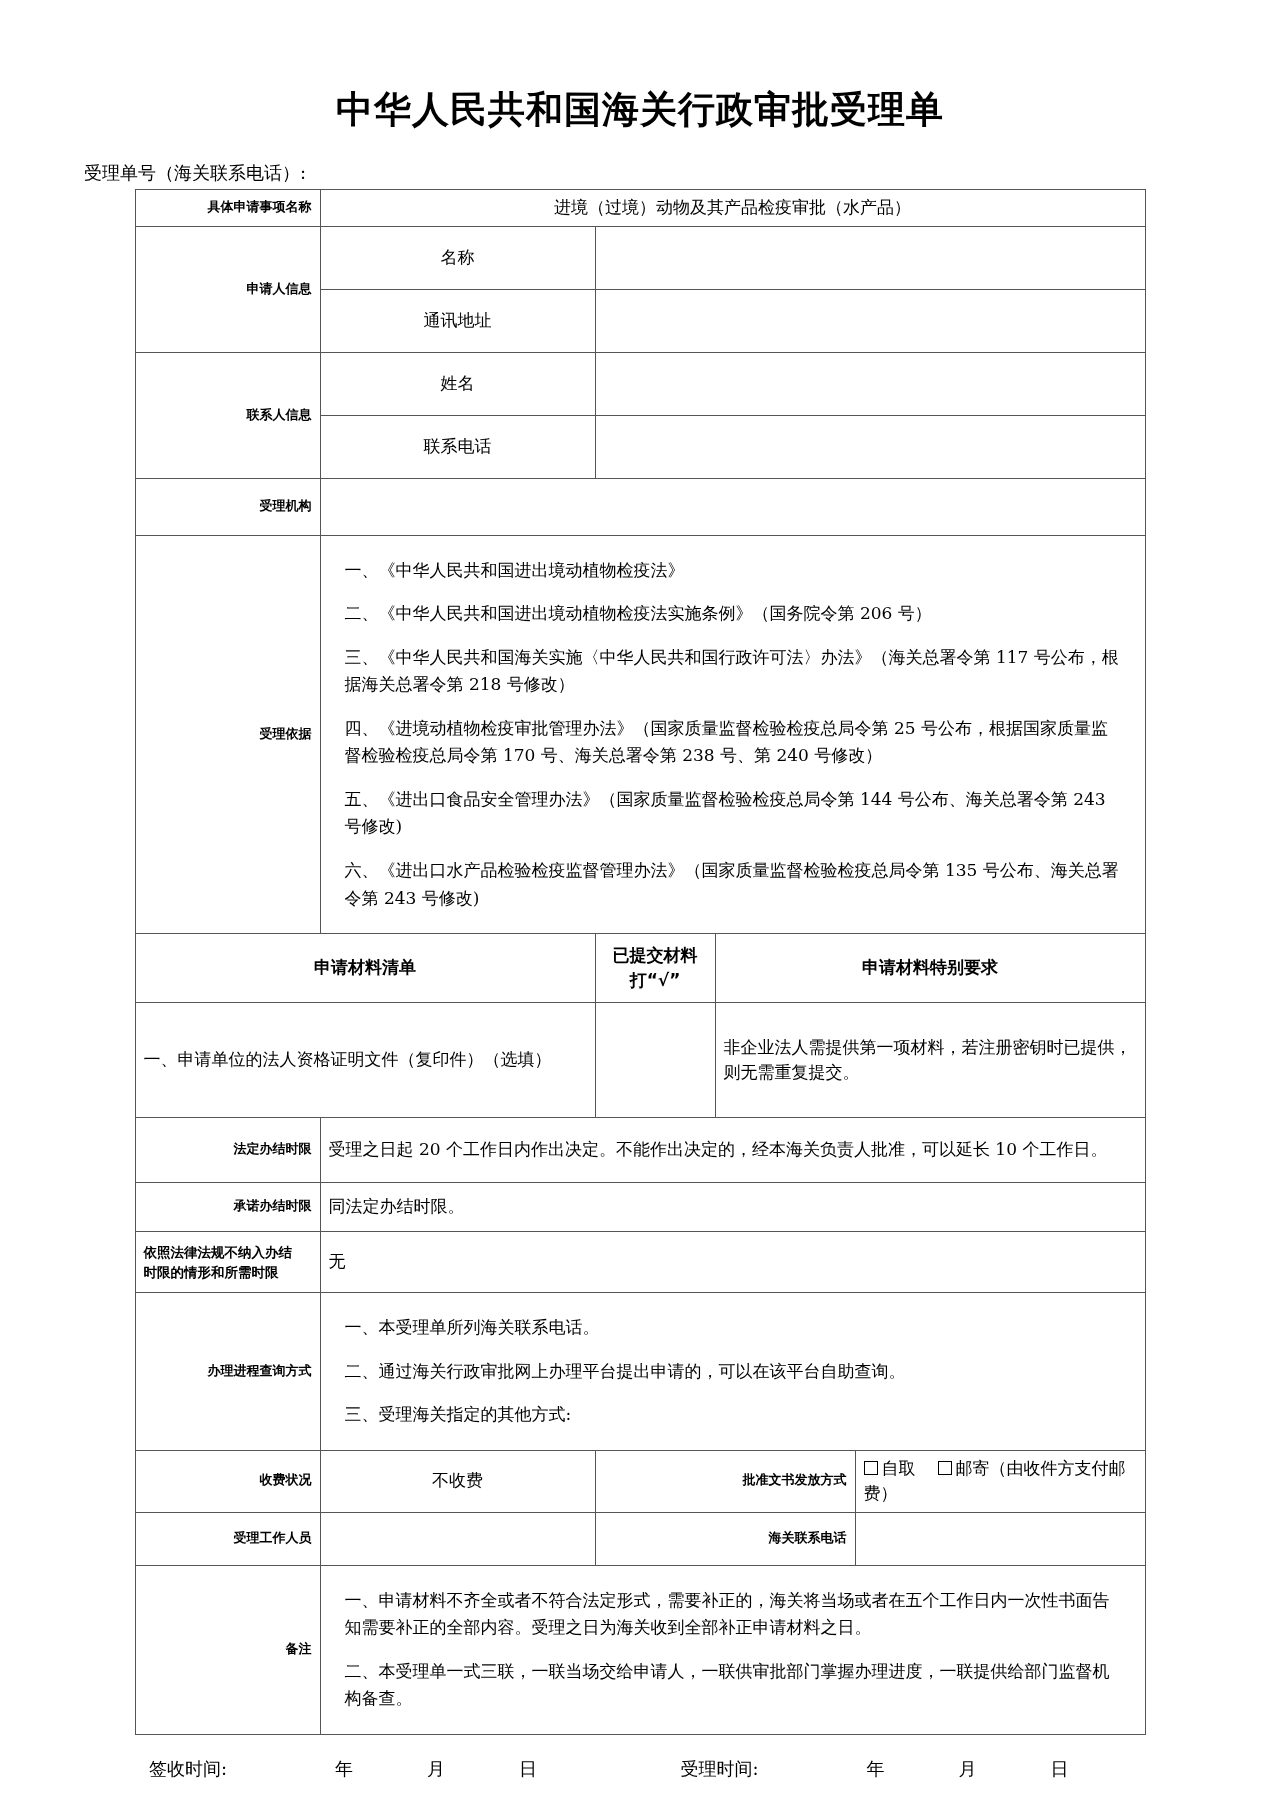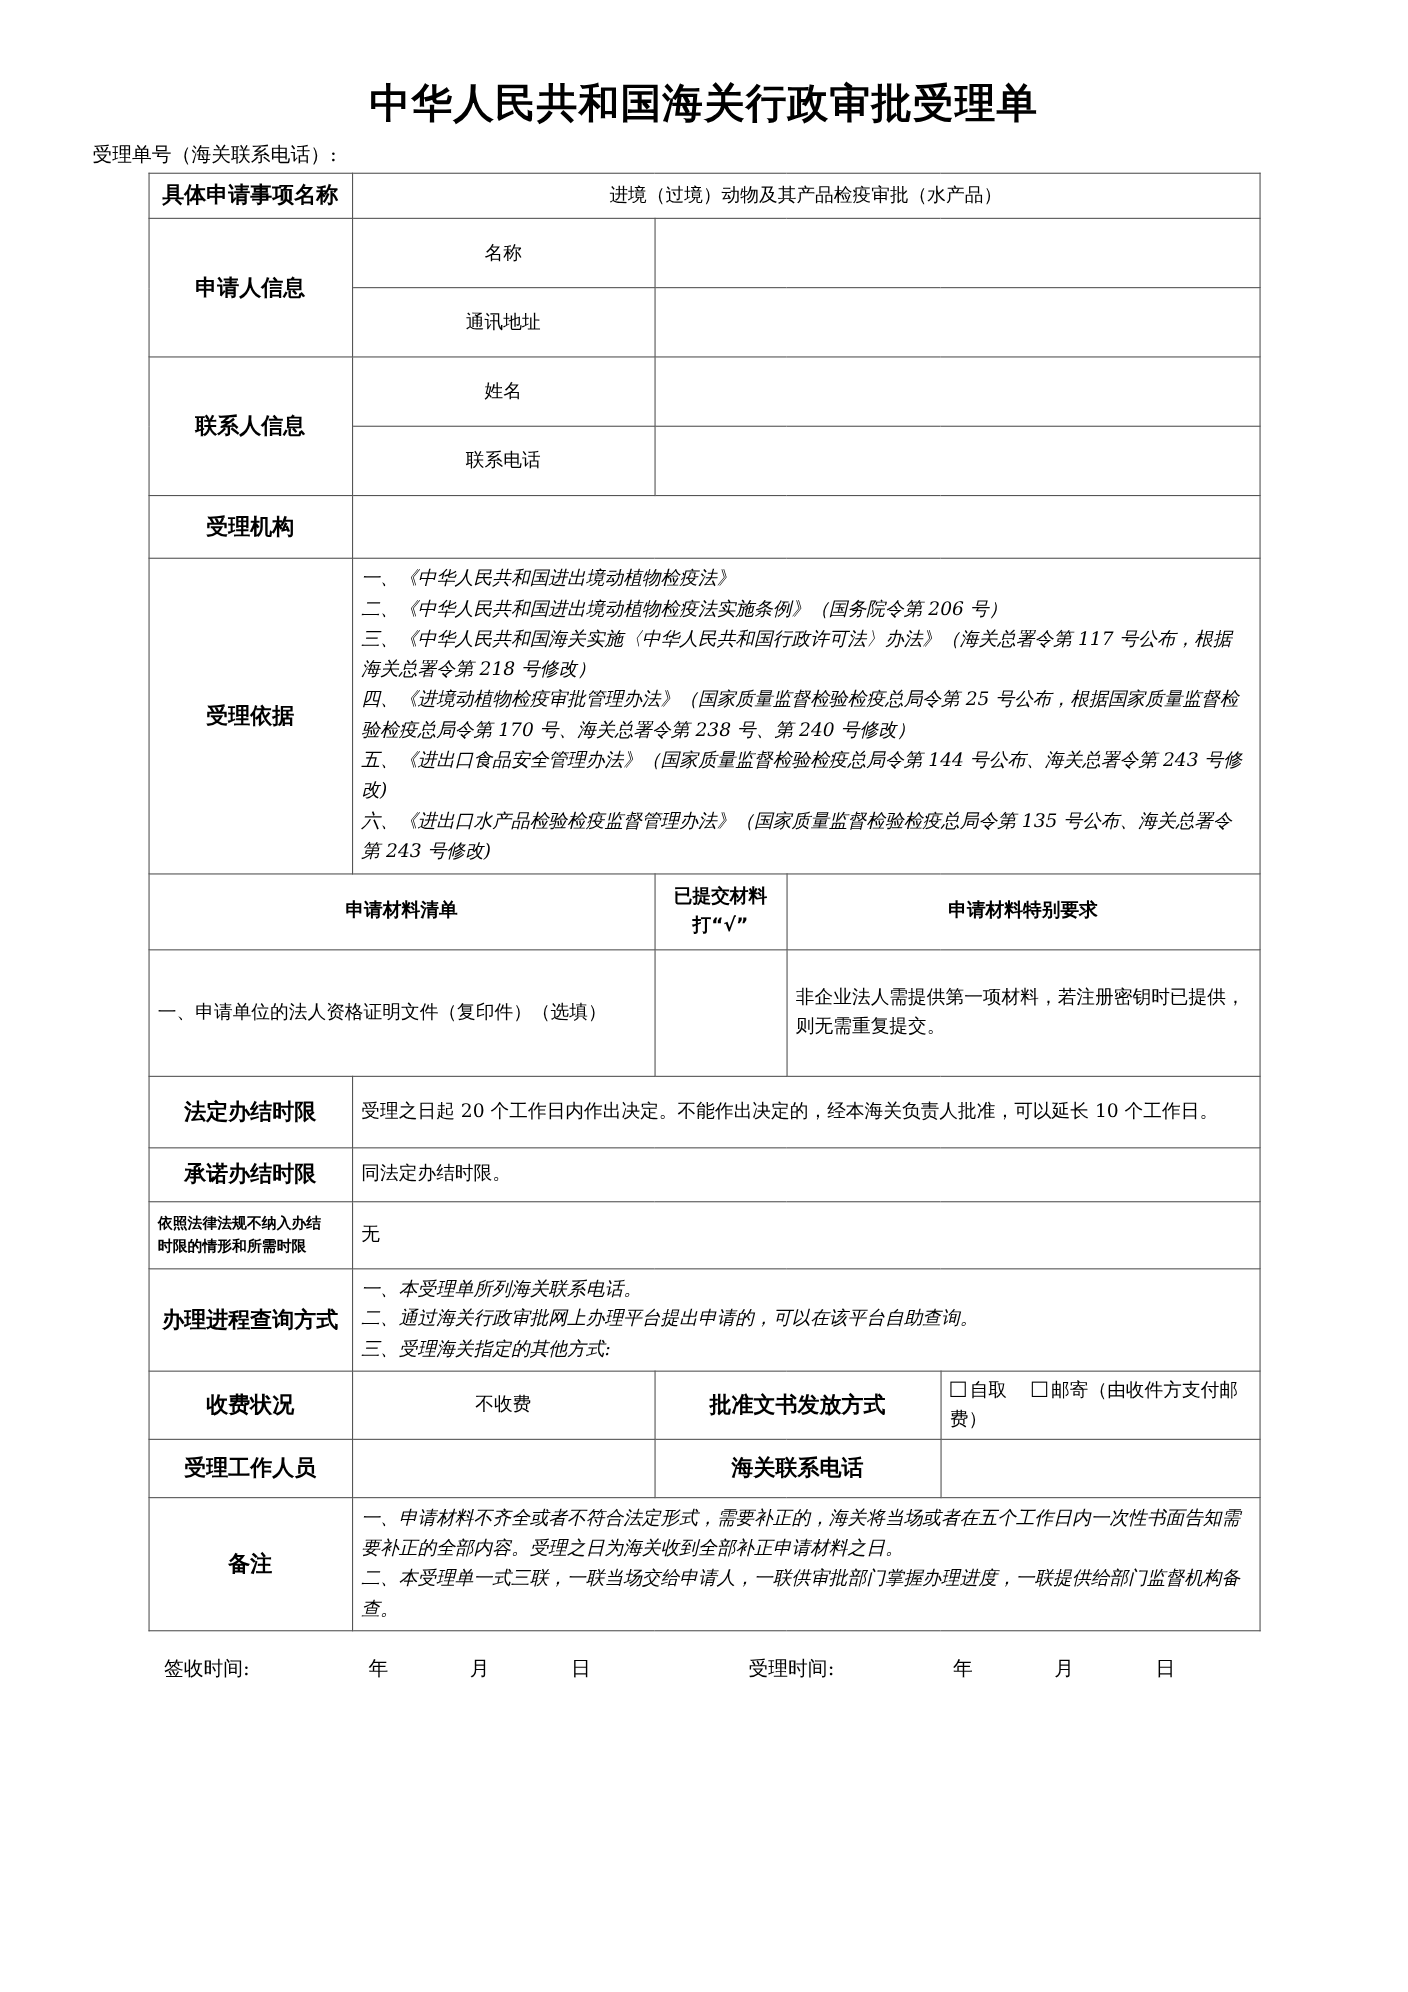--- a/index.html
+++ b/index.html
@@ -20,21 +20,21 @@
     height: 1811px;
     box-sizing: border-box;
     padding: 0 70px;
   }
   
   .doc-title {
     text-align: center;
     font-size: 37px;
     font-weight: bold;
     letter-spacing: 1px;
-    margin: 0;
+    margin: 16px;
     padding-top: 72px;
     line-height: 1.18;
     font-family: "DejaVu Sans", "Liberation Sans", sans-serif;
   }
   .doc-subtitle {
     text-align: center;
     font-size: 27px;
     margin: 0;
     padding-top: 14px;
     line-height: 1.25;
@@ -55,24 +55,24 @@
     font-size: 17px;
   }
   table.form td {
     border: 1px solid #555555;
     padding: 5px 8px;
     vertical-align: middle;
     line-height: 1.5;
   }
   .ctr { text-align: center; }
   .lbl {
-    text-align: center;
-    font-weight: bold;
-    font-family: Liberation Serif, serif;
-    font-size: 20px;
+    text-align: right;
+    font-weight: bold;
+    font-family: Liberation Mono, monospace;
+    font-size: 13px;
   }
   .lbl-sm {
     text-align: left;
     font-weight: bold;
     font-family: "DejaVu Sans", "Liberation Sans", sans-serif;
     font-size: 13.5px;
     line-height: 1.7;
   }
   .hdr {
     text-align: center;
@@ -82,24 +82,23 @@
   }
   .body-txt {
     text-align: left;
     line-height: 1.62;
     font-size: 17px;
   }
   .basis-cell {
     padding: 8px 10px 10px 10px;
   }
   .basis-cell p {
-    margin: 0;
+    margin: 16px;
     text-indent: 0;
     line-height: 1.62;
-    font-style: italic;
   }
   .tall { height: 52px; margin-top: 42px; }
   .mat-name {
     vertical-align: middle;
     padding-left: 14px;
     font-size: 17px;
   }
   .mat-req {
     vertical-align: top;
     padding-top: 12px;

